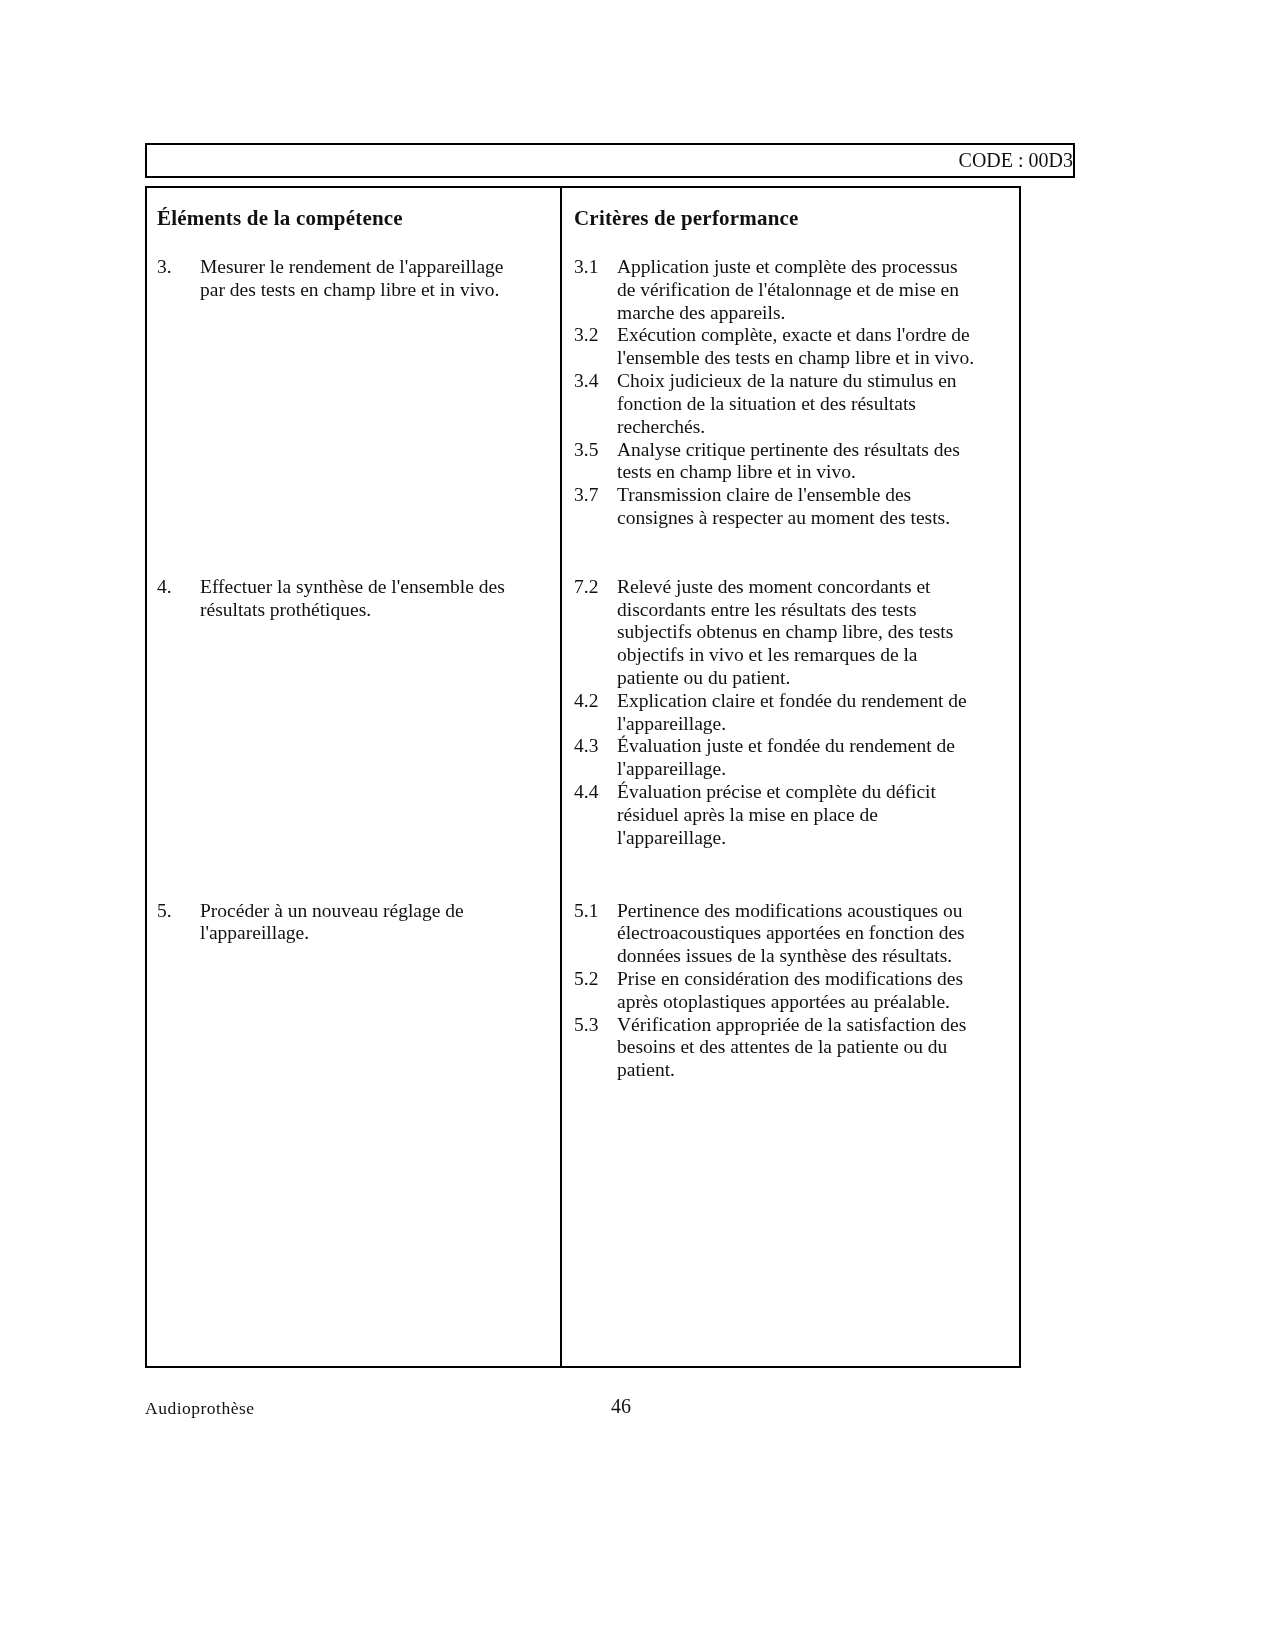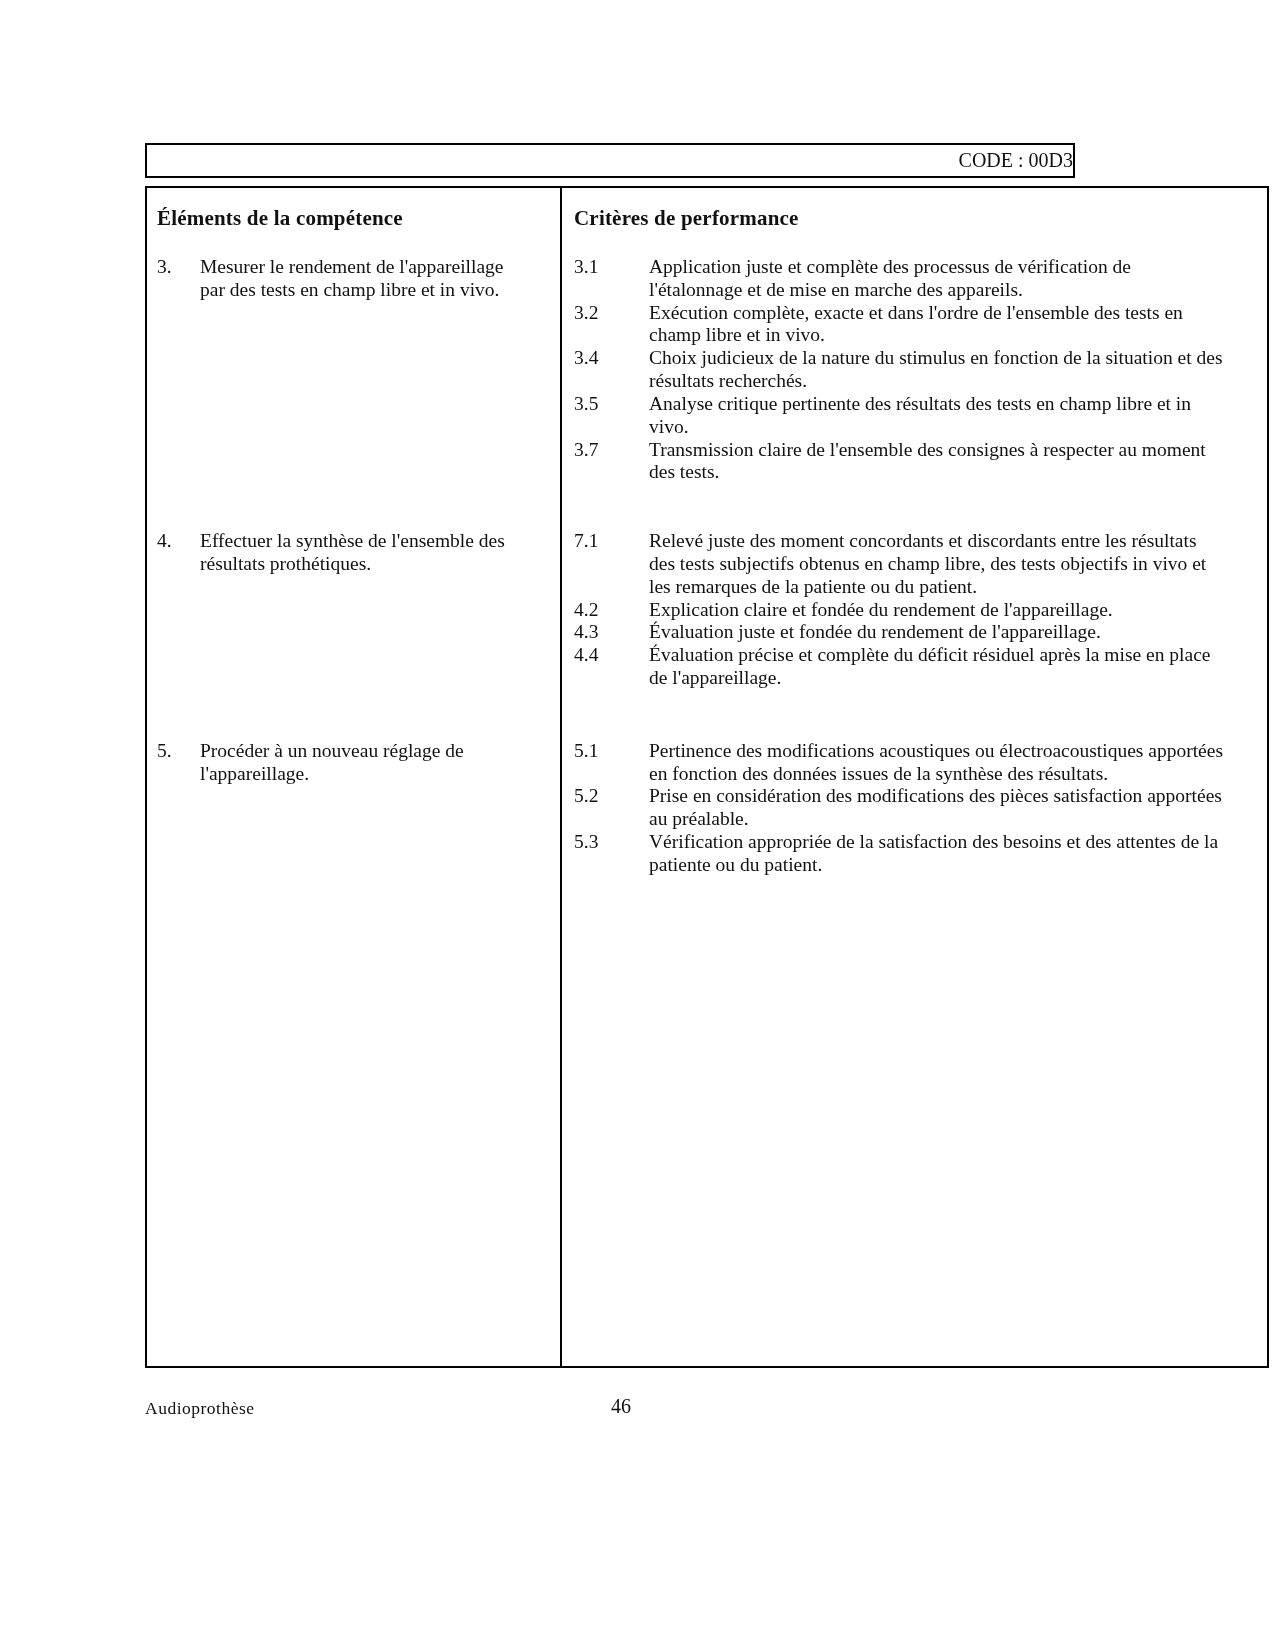--- a/index.html
+++ b/index.html
@@ -17,21 +17,21 @@
     width: 930px; height: 35px;
     border: 2px solid #000000;
     display: flex; align-items: center;
     padding-left: 12px;
     font-size: 20px;
     justify-content: flex-end;
   }
 
   .table-box {
     position: absolute; left: 145px; top: 186px;
-    width: 1124px; height: 1182px;
+    width: 876px; height: 1182px;
     border: 2px solid #000000;
   }
   .divider {
     position: absolute; left: 413px; top: 0; bottom: 0;
     width: 2px; background: #000000;
   }
 
   .row { display: grid; grid-template-columns: 413px 1fr; }
   .left-cell  { padding: 0 28px 0 10px; }
   .right-cell { padding: 0 40px 0 14px; }
@@ -42,21 +42,21 @@
   .row-3 { margin-top: 25px; }
   .row-4 { margin-top: 46px; }
   .row-5 { margin-top: 50px; }
 
   .item {
     display: grid;
     font-size: 19.5px;
     line-height: 1.17;
   }
   .element-item  { grid-template-columns: 43px 1fr; }
-  .criterion     { grid-template-columns: 43px 1fr; gap: 32px; }
+  .criterion     { grid-template-columns: 43px 1fr; }
   .num { white-space: nowrap; }
 
   .footer-title {
     position: absolute; left: 145px; top: 1398px;
     font-size: 17.5px; letter-spacing: 0.5px;
   }
   .footer-page {
     position: absolute; left: 595px; top: 1395px;
     font-size: 20px;
     margin-left: 16px;
@@ -116,21 +116,21 @@
 
     <div class="row row-4">
       <div class="left-cell">
         <div class="item element-item">
           <span class="num">4.</span>
           <span class="txt">Effectuer la synthèse de l'ensemble des résultats prothétiques.</span>
         </div>
       </div>
       <div class="right-cell">
         <div class="item criterion">
-          <span class="num">7.1</span>
+          <span class="num">7.2</span>
           <span class="txt">Relevé juste des moment concordants et discordants entre les résultats des tests subjectifs obtenus en champ libre, des tests objectifs in vivo et les remarques de la patiente ou du patient.</span>
         </div>
         <div class="item criterion">
           <span class="num">4.2</span>
           <span class="txt">Explication claire et fondée du rendement de l'appareillage.</span>
         </div>
         <div class="item criterion">
           <span class="num">4.3</span>
           <span class="txt">Évaluation juste et fondée du rendement de l'appareillage.</span>
         </div>
@@ -148,21 +148,21 @@
           <span class="txt">Procéder à un nouveau réglage de l'appareillage.</span>
         </div>
       </div>
       <div class="right-cell">
         <div class="item criterion">
           <span class="num">5.1</span>
           <span class="txt">Pertinence des modifications acoustiques ou électroacoustiques apportées en fonction des données issues de la synthèse des résultats.</span>
         </div>
         <div class="item criterion">
           <span class="num">5.2</span>
-          <span class="txt">Prise en considération des modifications des pièces satisfaction apportées au préalable.</span>
+          <span class="txt">Prise en considération des modifications des après otoplastiques apportées au préalable.</span>
         </div>
         <div class="item criterion">
           <span class="num">5.3</span>
           <span class="txt">Vérification appropriée de la satisfaction des besoins et des attentes de la patiente ou du patient.</span>
         </div>
       </div>
     </div>
 
   </div>
 

